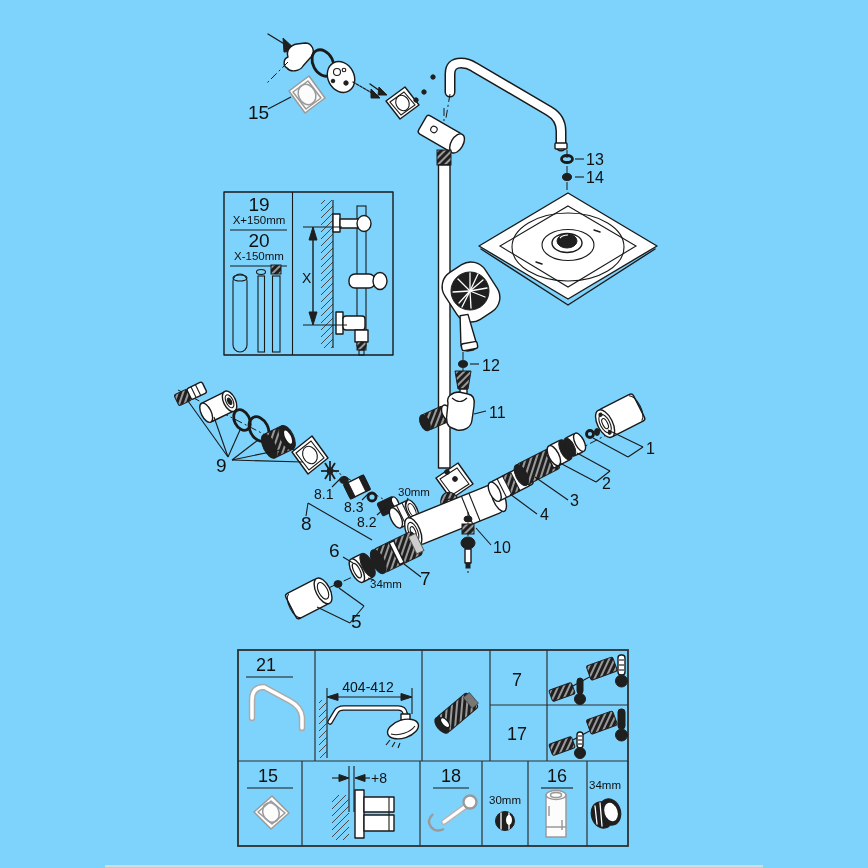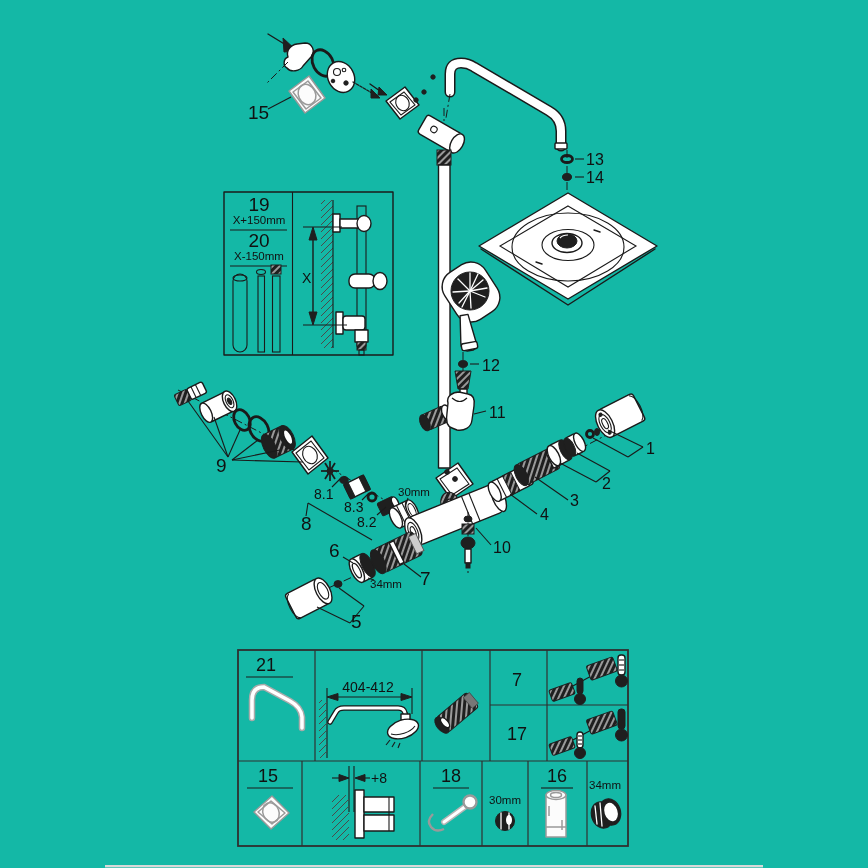--- a/index.html
+++ b/index.html
@@ -1,16 +1,16 @@
 <!DOCTYPE html>
 <html><head>
 <meta charset="utf-8">
 <style>
   html,body{margin:0;padding:0;background:#fff;}
-  #stage{position:relative;width:868px;height:868px;background:#14b8a6;overflow:hidden;
+  #stage{position:relative;width:868px;height:868px;background:#7dd3fc;overflow:hidden;
          font-family:"Liberation Sans", sans-serif;}
   svg{position:absolute;left:0;top:0;}
   .s   {fill:none;stroke:#1a1a1a;stroke-width:1.4;stroke-linecap:round;stroke-linejoin:round;}
   .s11 {fill:none;stroke:#1a1a1a;stroke-width:1.1;}
   .fw  {fill:#ffffff;stroke:#1a1a1a;stroke-width:1.4;stroke-linejoin:round;}
   .fd  {fill:#1f1f1f;stroke:#1f1f1f;stroke-width:1;}
   .kn  {fill:url(#knurl);stroke:#1f1f1f;stroke-width:1;}
   .or  {fill:none;stroke:#1a1a1a;stroke-width:2.8;}
   .dash{fill:none;stroke:#1a1a1a;stroke-width:1;stroke-dasharray:8 3 2 3;}
   .ldr {fill:none;stroke:#1a1a1a;stroke-width:1.1;}

